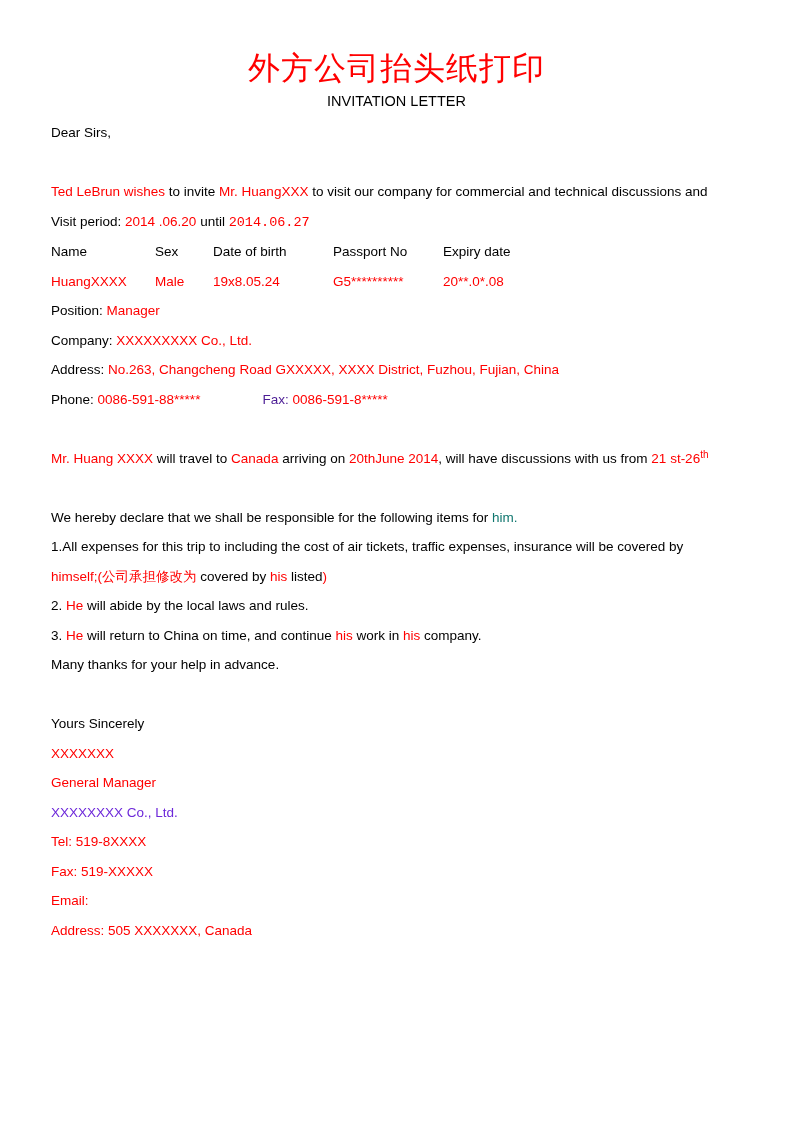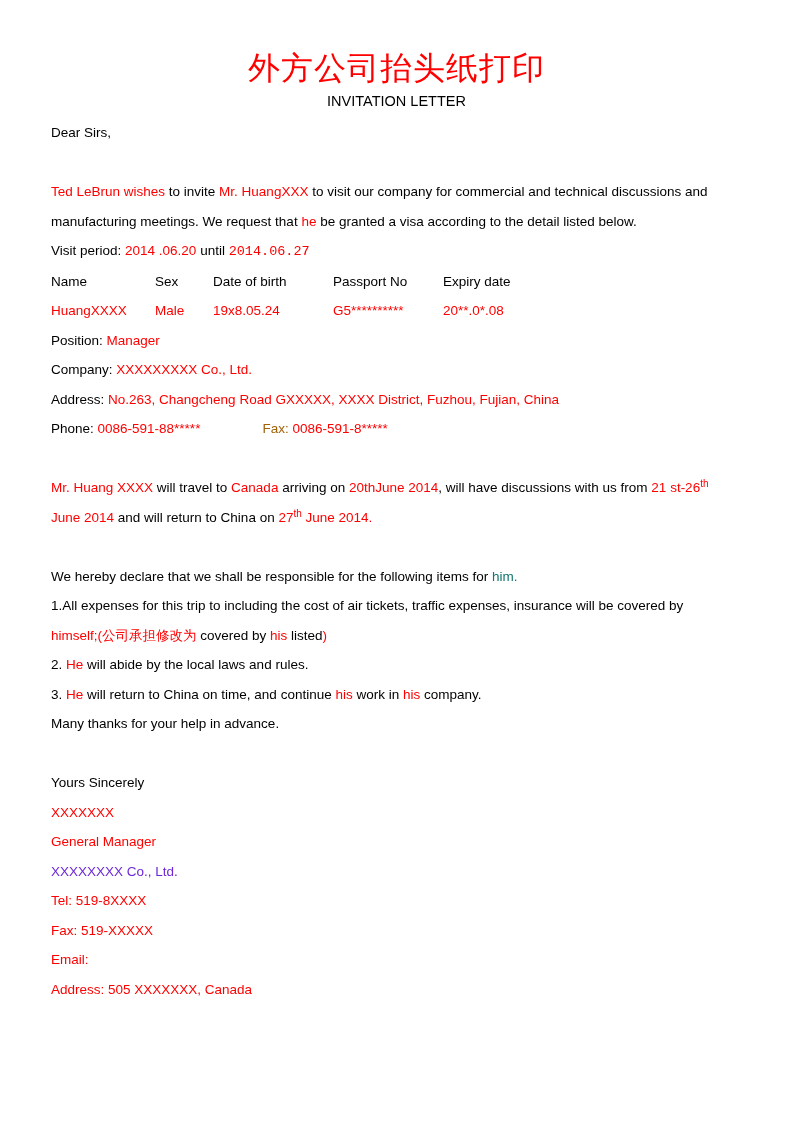--- a/index.html
+++ b/index.html
@@ -34,31 +34,29 @@
 </head>
 <body>
 
 <div class="page">
   <div class="title">外方公司抬头纸打印</div>
   <div class="subtitle">INVITATION LETTER</div>
   <div class="letter-body">
       <div class="line text"><span style="color: rgb(0, 0, 0);">Dear Sirs,</span></div>
       <div class="line blank"></div>
       <div class="line text"><span style="color: rgb(255, 0, 0);">Ted LeBrun wishes </span><span style="color: rgb(0, 0, 0);">to invite </span><span style="color: rgb(255, 0, 0);">Mr. HuangXXX </span><span style="color: rgb(0, 0, 0);">to visit our company for commercial and technical discussions and</span></div>
-      <div class="line text"><span style="color: rgb(0, 0, 0);">manufacturing meetings. We request that </span><span style="color: rgb(255, 0, 0);">he </span><span style="color: rgb(0, 0, 0);">be granted a visa according to the detail listed below.</span></div>
       <div class="line text"><span style="color: rgb(0, 0, 0);">Visit period: </span><span style="color: rgb(255, 0, 0);">2014 .06.20 </span><span style="color: rgb(0, 0, 0);">until </span><span style="color: rgb(255, 0, 0); font-family: Liberation Mono, monospace;">2014.06.27</span></div>
       <div class="line row"><span class="cell cell-0" style="color: rgb(0, 0, 0);">Name</span><span class="cell cell-1" style="color: rgb(0, 0, 0);">Sex</span><span class="cell cell-2" style="color: rgb(0, 0, 0);">Date of birth</span><span class="cell cell-3" style="color: rgb(0, 0, 0);">Passport No</span><span class="cell cell-4" style="color: rgb(0, 0, 0);">Expiry date</span></div>
       <div class="line row"><span class="cell cell-0" style="color: rgb(255, 0, 0);">HuangXXXX</span><span class="cell cell-1" style="color: rgb(255, 0, 0);">Male</span><span class="cell cell-2" style="color: rgb(255, 0, 0);">19x8.05.24</span><span class="cell cell-3" style="color: rgb(255, 0, 0);">G5**********</span><span class="cell cell-4" style="color: rgb(255, 0, 0);">20**.0*.08</span></div>
       <div class="line text"><span style="color: rgb(0, 0, 0);">Position: </span><span style="color: rgb(255, 0, 0);">Manager</span></div>
       <div class="line text"><span style="color: rgb(0, 0, 0);">Company: </span><span style="color: rgb(255, 0, 0);">XXXXXXXXX Co., Ltd.</span></div>
       <div class="line text"><span style="color: rgb(0, 0, 0);">Address: </span><span style="color: rgb(255, 0, 0);">No.263, Changcheng Road GXXXXX, XXXX District, Fuzhou, Fujian, China</span></div>
-      <div class="line text"><span style="color: rgb(0, 0, 0);">Phone: </span><span style="color: rgb(255, 0, 0);">0086-591-88*****</span><span class="gap" style="width: 62px;"></span><span style="color: #a16207;">Fax: </span><span style="color: rgb(255, 0, 0);">0086-591-8*****</span></div>
+      <div class="line text"><span style="color: rgb(0, 0, 0);">Phone: </span><span style="color: rgb(255, 0, 0);">0086-591-88*****</span><span class="gap" style="width: 62px;"></span><span style="color: #4c1d95;">Fax: </span><span style="color: rgb(255, 0, 0);">0086-591-8*****</span></div>
       <div class="line blank"></div>
       <div class="line text"><span style="color: rgb(255, 0, 0);">Mr. Huang XXXX </span><span style="color: rgb(0, 0, 0);">will travel to </span><span style="color: rgb(255, 0, 0);">Canada </span><span style="color: rgb(0, 0, 0);">arriving on </span><span style="color: rgb(255, 0, 0);">20thJune 2014</span><span style="color: rgb(0, 0, 0);">, will have discussions with us from </span><span style="color: rgb(255, 0, 0);">21 st-26</span><sup style="color: rgb(255, 0, 0);">th</sup></div>
-      <div class="line text"><span style="color: rgb(255, 0, 0);">June 2014 </span><span style="color: rgb(0, 0, 0);">and will return to China on </span><span style="color: rgb(255, 0, 0);">27</span><sup style="color: rgb(255, 0, 0);">th</sup><span style="color: rgb(255, 0, 0);"> June 2014.</span></div>
       <div class="line blank"></div>
       <div class="line text"><span style="color: rgb(0, 0, 0);">We hereby declare that we shall be responsible for the following items for </span><span style="color: #0f766e;">him.</span></div>
       <div class="line text"><span style="color: rgb(0, 0, 0);">1.All expenses for this trip to including the cost of air tickets, traffic expenses, insurance will be covered by</span></div>
       <div class="line text"><span style="color: rgb(255, 0, 0);">himself;(公司承担修改为 </span><span style="color: rgb(0, 0, 0);">covered by </span><span style="color: rgb(255, 0, 0);">his </span><span style="color: rgb(0, 0, 0);">listed</span><span style="color: rgb(255, 0, 0);">)</span></div>
       <div class="line text"><span style="color: rgb(0, 0, 0);">2. </span><span style="color: rgb(255, 0, 0);">He </span><span style="color: rgb(0, 0, 0);">will abide by the local laws and rules.</span></div>
       <div class="line text"><span style="color: rgb(0, 0, 0);">3. </span><span style="color: rgb(255, 0, 0);">He </span><span style="color: rgb(0, 0, 0);">will return to China on time, and continue </span><span style="color: rgb(255, 0, 0);">his </span><span style="color: rgb(0, 0, 0);">work in </span><span style="color: rgb(255, 0, 0);">his </span><span style="color: rgb(0, 0, 0);">company.</span></div>
       <div class="line text"><span style="color: rgb(0, 0, 0);">Many thanks for your help in advance.</span></div>
       <div class="line blank"></div>
       <div class="line text"><span style="color: rgb(0, 0, 0); margin-top: 48px;">Yours Sincerely</span></div>
       <div class="line text"><span style="color: rgb(255, 0, 0);">XXXXXXX</span></div>

